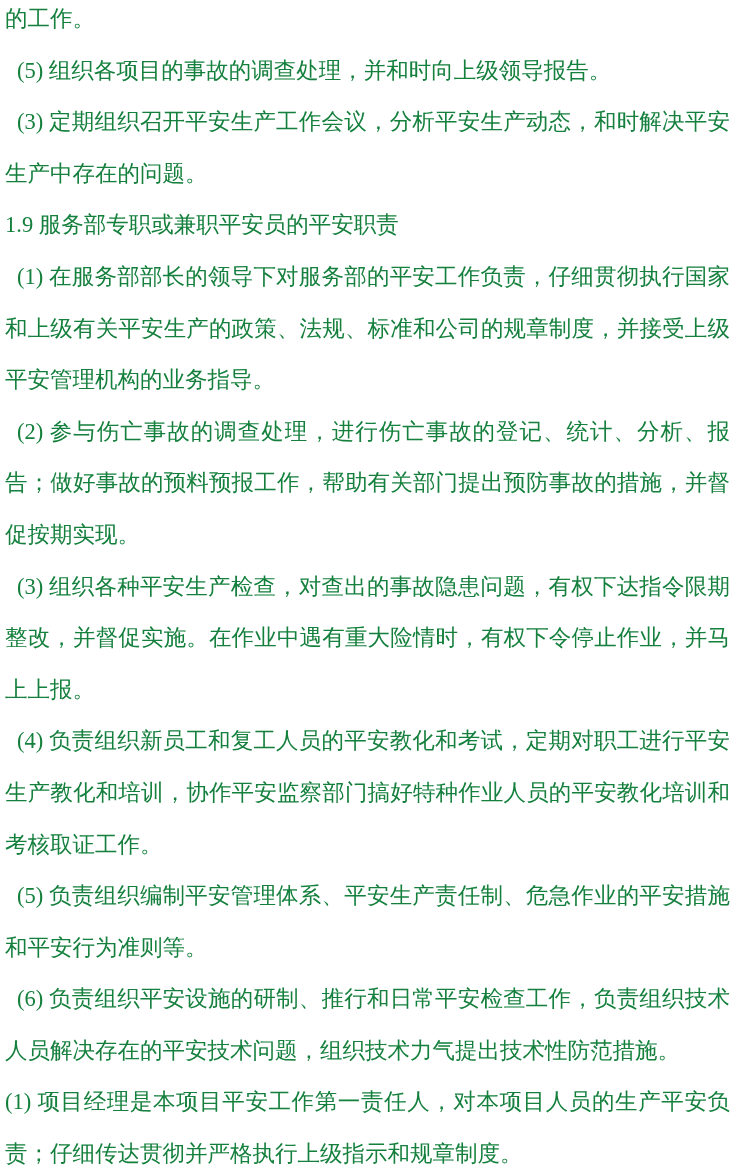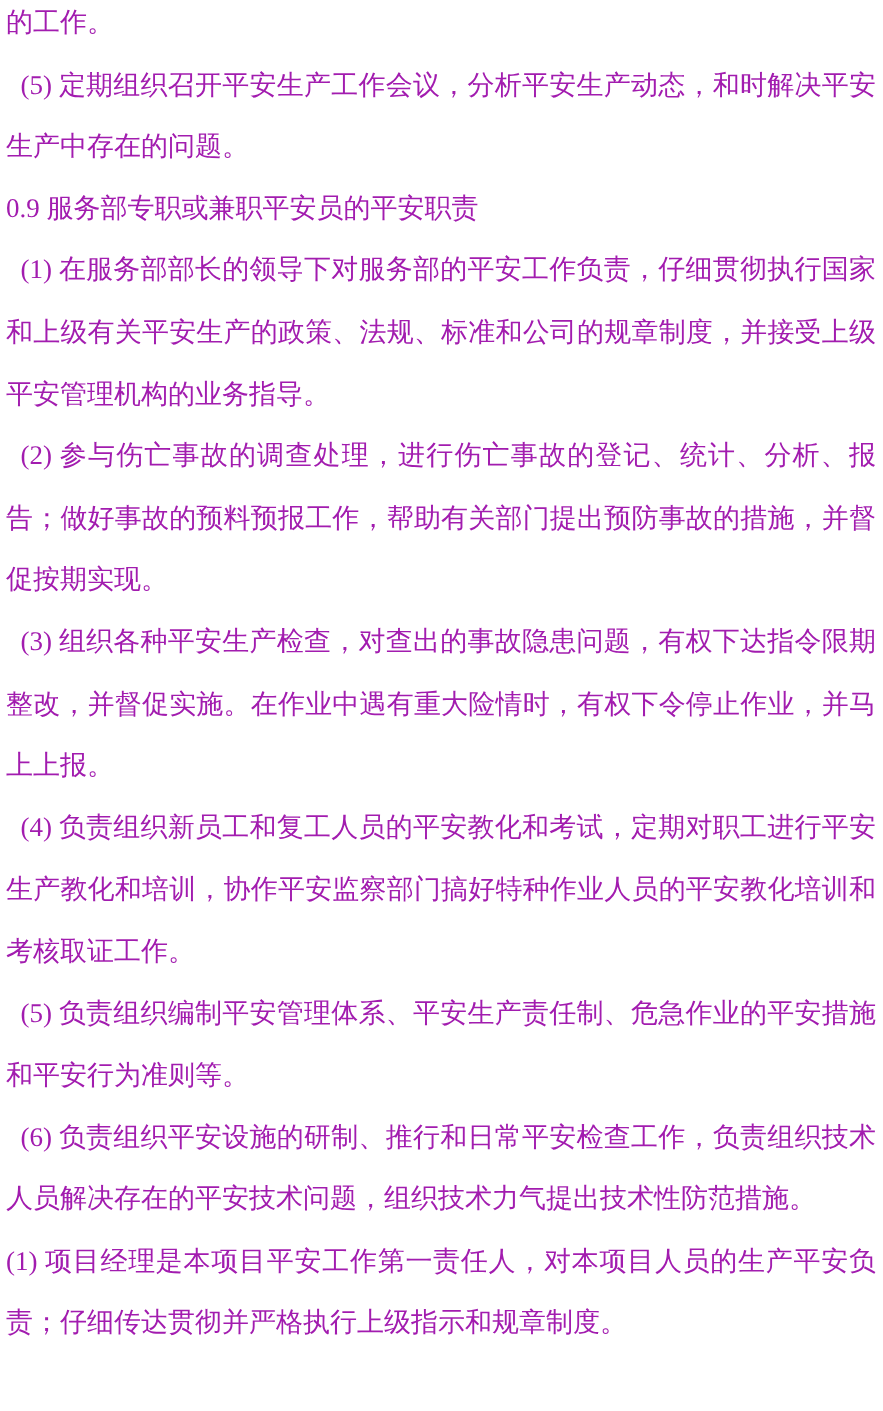--- a/index.html
+++ b/index.html
@@ -5,21 +5,21 @@
   html, body {
     margin: 0;
     padding: 0;
     background: #ffffff;
   }
   .page {
     width: 736px;
     height: 1176px;
     box-sizing: border-box;
     background: #ffffff;
-    color: #a21caf;
+    color: #15803d;
     font-family: "Liberation Serif", "DejaVu Serif", serif;
     font-size: 22.5px;
     line-height: 51.6px;
     padding: 0 6px 0 5px;
     overflow: hidden;
   }
   .doc {
     margin-top: -7px;
   }
   .para {
@@ -38,22 +38,23 @@
   .para.flush {
     text-indent: 0;
   }
 </style>
 </head>
 <body>
 
 <div class="page">
   <div class="doc">
     <p class="para">的工作。</p>
-    <p class="para item">(5) 定期组织召开平安生产工作会议，分析平安生产动态，和时解决平安生产中存在的问题。</p>
-    <p class="para heading">0.9 服务部专职或兼职平安员的平安职责</p>
+    <p class="para item">(5) 组织各项目的事故的调查处理，并和时向上级领导报告。</p>
+    <p class="para item">(3) 定期组织召开平安生产工作会议，分析平安生产动态，和时解决平安生产中存在的问题。</p>
+    <p class="para heading">1.9 服务部专职或兼职平安员的平安职责</p>
     <p class="para item">(1) 在服务部部长的领导下对服务部的平安工作负责，仔细贯彻执行国家和上级有关平安生产的政策、法规、标准和公司的规章制度，并接受上级平安管理机构的业务指导。</p>
     <p class="para item">(2) 参与伤亡事故的调查处理，进行伤亡事故的登记、统计、分析、报告；做好事故的预料预报工作，帮助有关部门提出预防事故的措施，并督促按期实现。</p>
     <p class="para item">(3) 组织各种平安生产检查，对查出的事故隐患问题，有权下达指令限期整改，并督促实施。在作业中遇有重大险情时，有权下令停止作业，并马上上报。</p>
     <p class="para item">(4) 负责组织新员工和复工人员的平安教化和考试，定期对职工进行平安生产教化和培训，协作平安监察部门搞好特种作业人员的平安教化培训和考核取证工作。</p>
     <p class="para item">(5) 负责组织编制平安管理体系、平安生产责任制、危急作业的平安措施和平安行为准则等。</p>
     <p class="para item">(6) 负责组织平安设施的研制、推行和日常平安检查工作，负责组织技术人员解决存在的平安技术问题，组织技术力气提出技术性防范措施。</p>
     <p class="para flush">(1) 项目经理是本项目平安工作第一责任人，对本项目人员的生产平安负责；仔细传达贯彻并严格执行上级指示和规章制度。</p>
   </div>
 </div>
 

